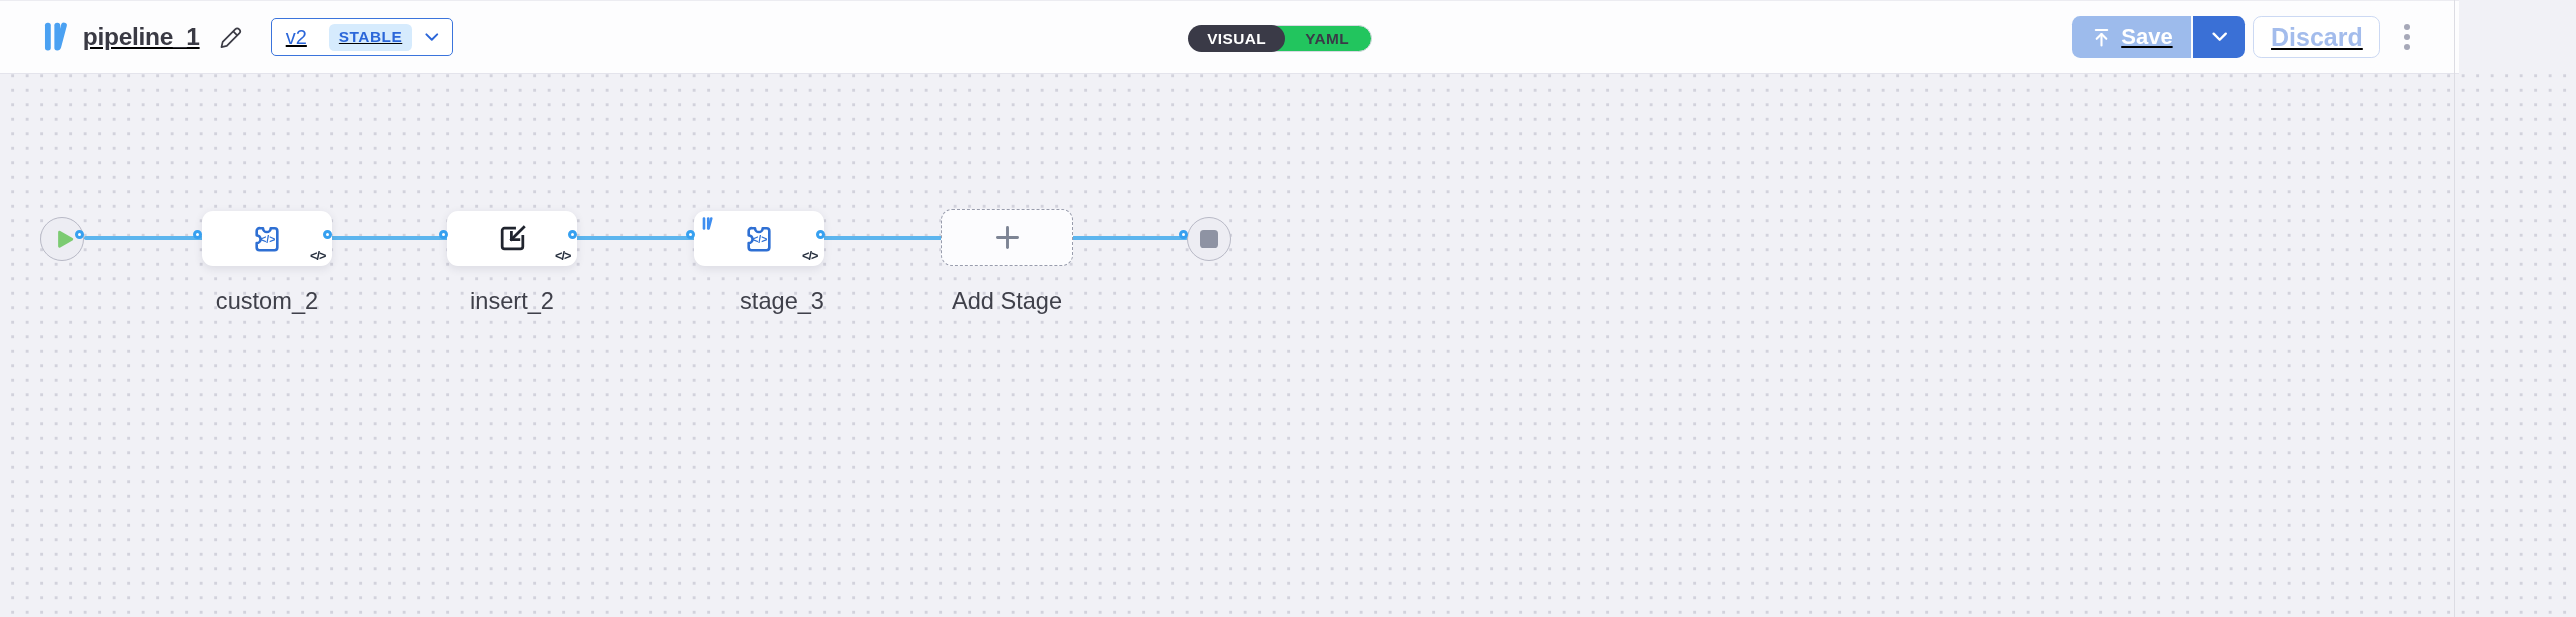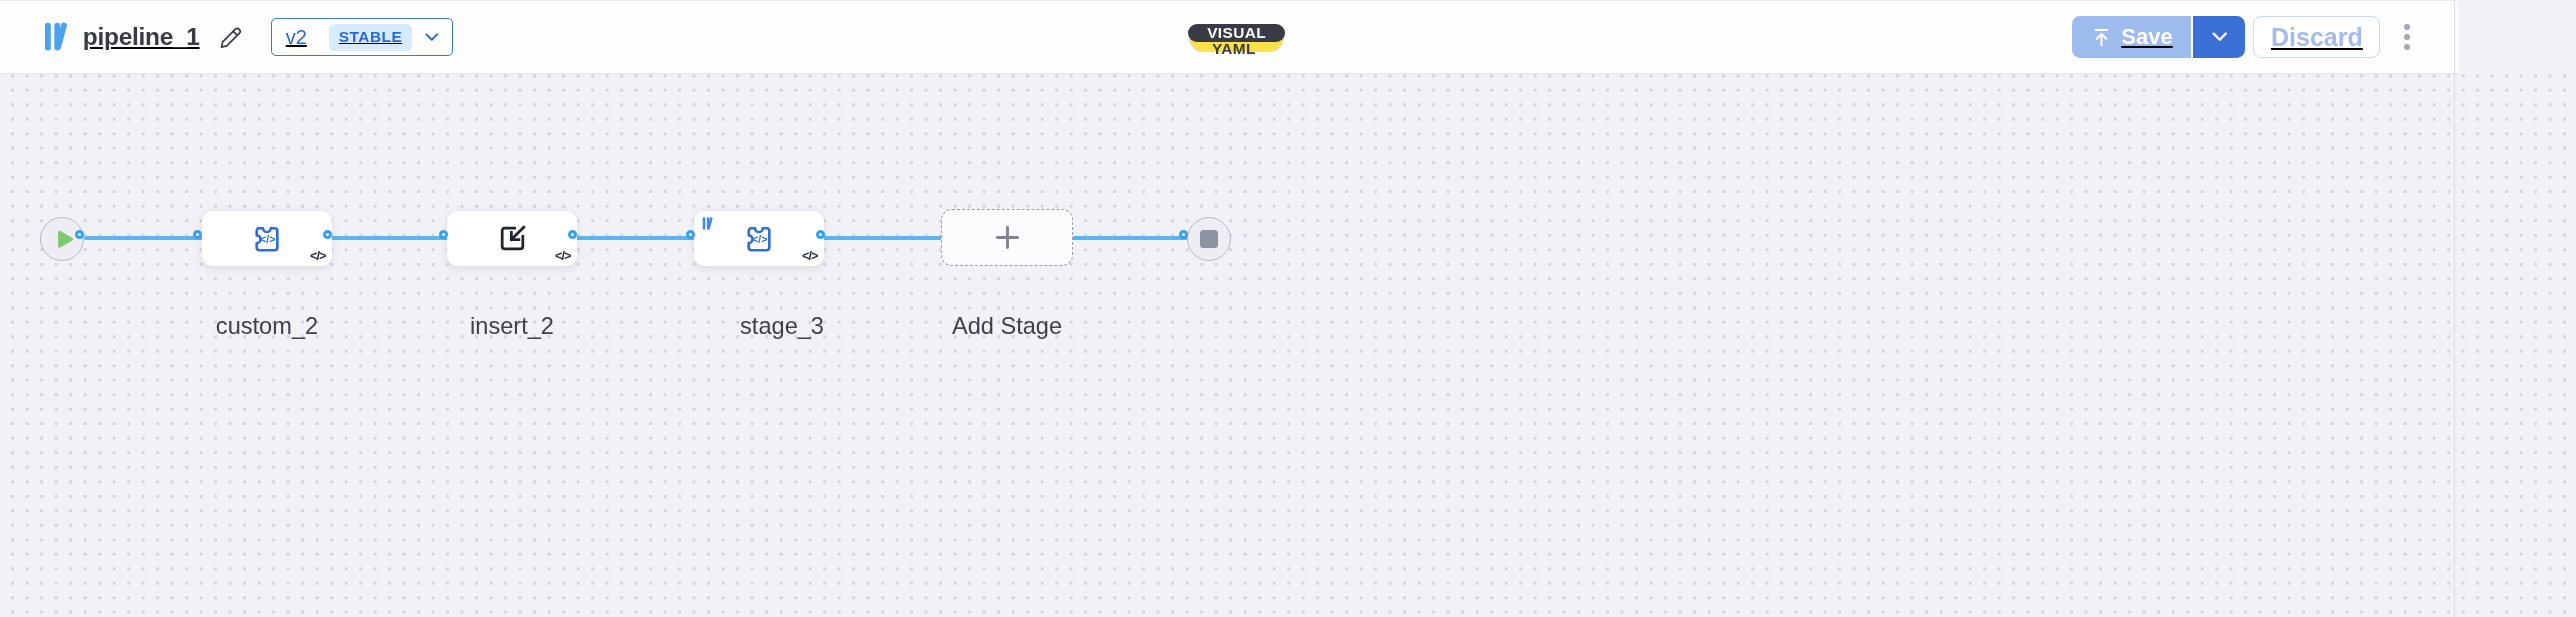--- a/index.html
+++ b/index.html
@@ -22,22 +22,22 @@
     border:1.8px solid #3b74dc; border-radius:5px; background:#fff; cursor:pointer;
   }
   .version-label { font-size:20px; color:#2b66d9; }
   .version-badge {
     margin-left:22px; padding:4.5px 10px; background:#d6ebfd; border-radius:5.4px;
     font-size:15.4px; font-weight:bold; color:#2b66d9; letter-spacing:0.5px;
   }
   .version-chevron { margin-left:12.7px; display:flex; }
 
   .mode-toggle {
-    position:absolute; left:1189px; top:23.6px; display:inline-flex; align-items:flex-start;
-    border:1.8px solid #d9d9e2; border-radius:14.5px; background:#fde047; height:27px;flex-direction:column;
+    position:absolute; left:1189px; top:23.6px; display:inline-flex; align-items:flex-end;
+    border:1.8px solid #d9d9e2; border-radius:14.5px; background:#22c55e; height:27px;
   }
   .seg { font-size:15.4px; font-weight:bold; letter-spacing:0.4px; display:flex; align-items:center; cursor:pointer; }
   .seg-visual { background:#3a3a47; color:#ffffff; border-radius:13.6px; height:27px; margin:-1.8px; padding:0 19px; }
   .seg-yaml { color:#3a3a47; padding:0 22px; height:23.6px; }
 
   .h-right { margin-left:auto; margin-right:45px; display:flex; align-items:center; }
   .save-main {
     height:42px; width:119px; background:#9dbbec; border-radius:8.2px 0 0 8.2px;
     display:flex; align-items:center; justify-content:center; gap:9px;
     color:#fff; font-size:22px; font-weight:bold; cursor:pointer;
@@ -91,21 +91,21 @@
   }
   .lib-badge { position:absolute; left:8.2px; top:4.5px; }
 
   .add-stage {
     position:absolute; left:941px; top:135px; width:132px; height:57px;
     background:#fcfcfe; border:1.8px dashed #989cac; border-radius:11px;
     display:flex; align-items:center; justify-content:center; z-index:2; cursor:pointer;
   }
 
   .stage-label {
-    position:absolute; top:239px; font-size:23.6px; color:#3f404a; text-align:center; z-index:2;
+    position:absolute; top:214px; font-size:23.6px; color:#3f404a; text-align:center; z-index:2;
   }
   .lbl-custom { left:202px; width:130px; }
   .lbl-insert { left:447px; width:130px; }
   .lbl-stage  { left:694px; width:130px;text-align:right; }
   .lbl-add    { left:941px; width:132px; }
 </style>
 </head>
 <body>
 
 <div class="app">

